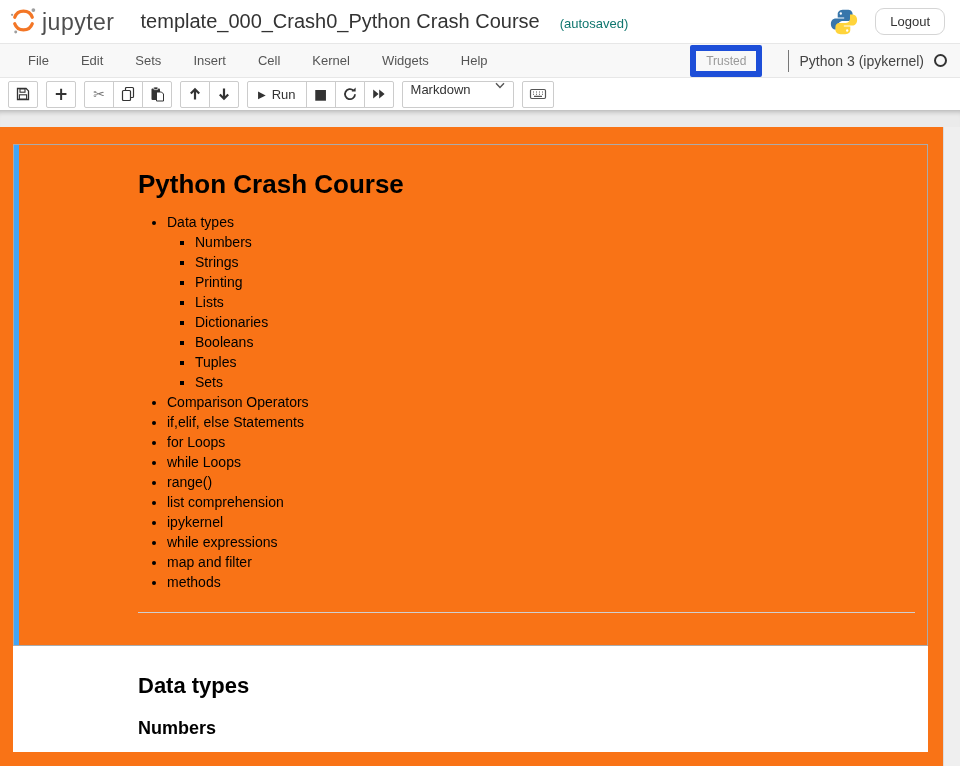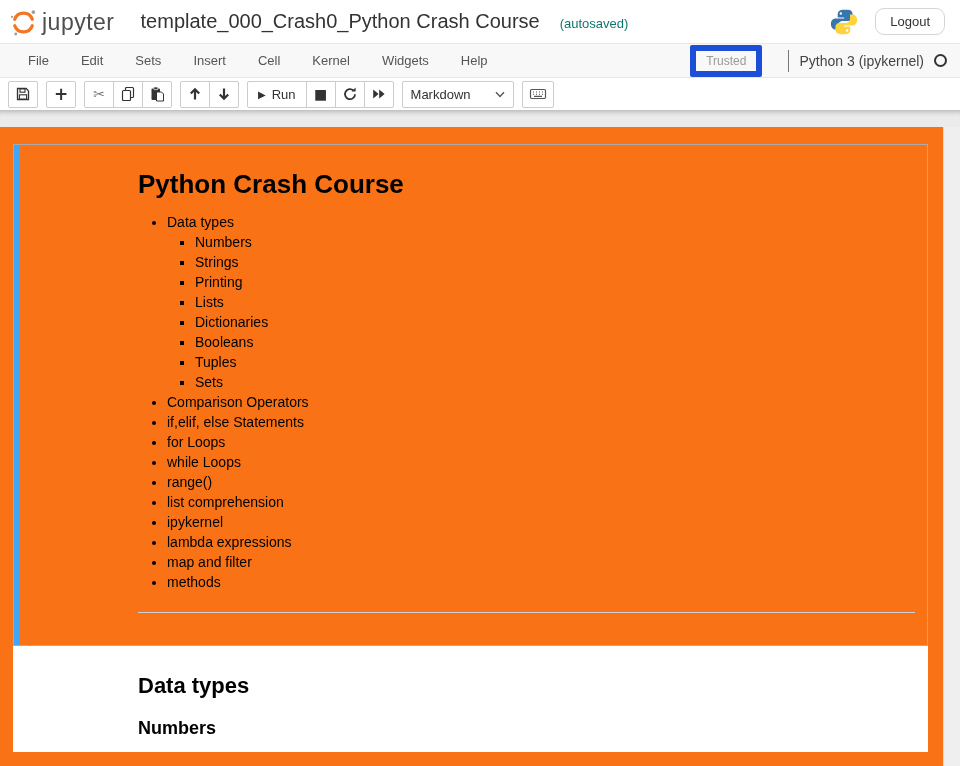--- a/index.html
+++ b/index.html
@@ -3,21 +3,21 @@
 <meta charset="utf-8">
 <style>
   * { margin:0; padding:0; box-sizing:border-box; }
   html,body { width:960px; height:766px; overflow:hidden; background:#fff;
               font-family:"Liberation Sans", sans-serif; }
   .app { width:960px; height:766px; display:flex; flex-direction:column; }
 
   
   .header-row { height:44px; background:#fff; border-bottom:1px solid #e7e7e7;
                 display:flex; align-items:center; padding:0 15px 0 10px; flex:0 0 auto; }
-  .logo { display:flex; align-items:flex-end; cursor:pointer; }
+  .logo { display:flex; align-items:flex-start; cursor:pointer; }
   .logo-text { font-size:23px; color:#4e4e4e; letter-spacing:.5px; margin-left:5px; margin-top:2px; }
   .nb-title { font-size:20px; color:#333; margin-left:26px; }
   .autosaved { font-size:13px; color:#0f766e; margin-left:20px; margin-top:3px; }
   .hdr-spacer { flex:1; }
   .py-logo { width:30px; height:30px; margin-right:16px; }
   .logout-btn { background:#fff; border:1px solid #d5d5d5; border-radius:9px;
                 font-size:13px; color:#333; padding:5px 14px; cursor:pointer;
                 font-family:"Liberation Sans",sans-serif; }
 
   
@@ -44,21 +44,21 @@
   .tb-group .tb-btn:first-child { border-top-left-radius:2px; border-bottom-left-radius:2px; }
   .tb-group .tb-btn:last-child { border-top-right-radius:2px; border-bottom-right-radius:2px; }
   .glyph { font-family:"DejaVu Sans", sans-serif; }
   .plus-glyph { font-size:17px; font-weight:bold; line-height:1; }
   .cut-glyph { font-size:14px; color:#777; line-height:1; }
   .play-glyph { font-size:10px; margin-right:6px; }
   .stop-glyph { font-size:14px; line-height:1; }
   .run-btn { padding:0 10px; }
   .celltype-select { height:27px; width:112px; margin-right:8px; background:#fff;
                      border:1px solid #ccc; border-radius:2px; display:flex;
-                     align-items:center; padding:0 8px; font-size:13px; color:#333; cursor:pointer; }
+                     align-items:flex-start; padding:0 8px; font-size:13px; color:#333; cursor:pointer; }
   .celltype-select span { flex:1; }
 
   
   .band { height:16px; background:#ebebeb; box-shadow:inset 0 5px 5px -4px rgba(0,0,0,.22); flex:0 0 auto; }
   .main { flex:1; position:relative; background:#f97316; overflow:hidden; }
   .scroll-strip { position:absolute; top:0; right:0; bottom:0; width:17px;
                   background:#efefef; border-left:1px solid #dcdcdc; }
   .nb-container { margin-right:17px; padding:0 15px 0 13px; }
 
   .cell { display:flex; border:1px solid transparent; padding:5px; background:#fff; cursor:pointer; }
@@ -226,21 +226,21 @@
                 <li><span>Sets</span></li>
               </ul>
             </li>
             <li><span>Comparison Operators</span></li>
             <li><span>if,elif, else Statements</span></li>
             <li><span>for Loops</span></li>
             <li><span>while Loops</span></li>
             <li><span>range()</span></li>
             <li><span>list comprehension</span></li>
             <li><span>ipykernel</span></li>
-            <li><span>lambda expressions</span></li>
+            <li><span>while expressions</span></li>
             <li><span>map and filter</span></li>
             <li><span>methods</span></li>
           </ul>
           <hr>
         </div>
       </div>
 
       <div class="cell">
         <div class="prompt"></div>
         <div class="render">

